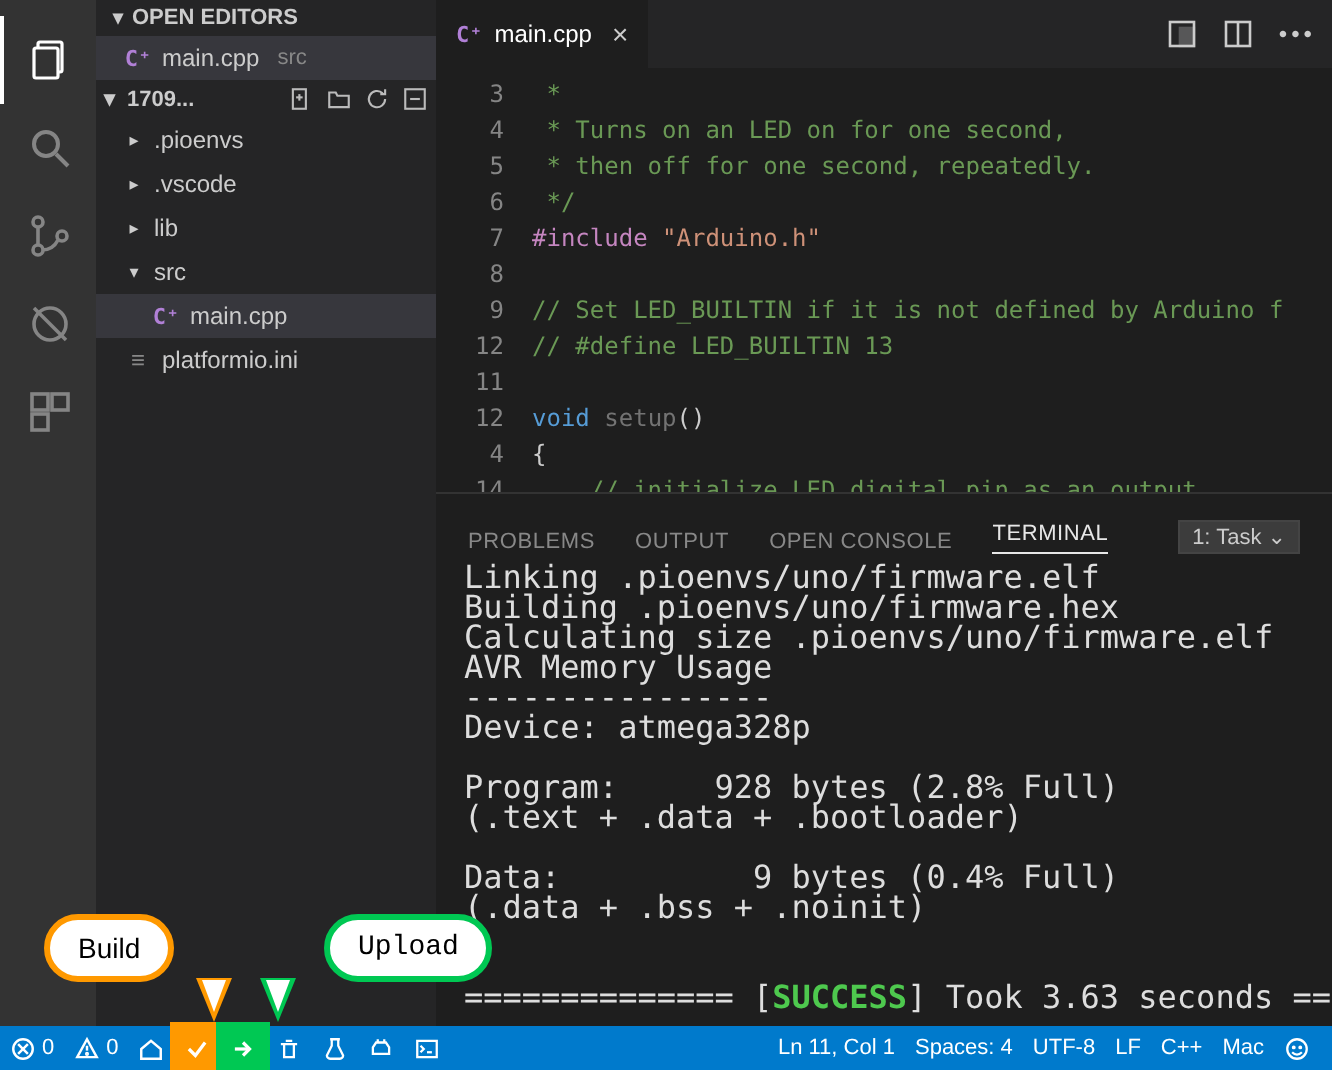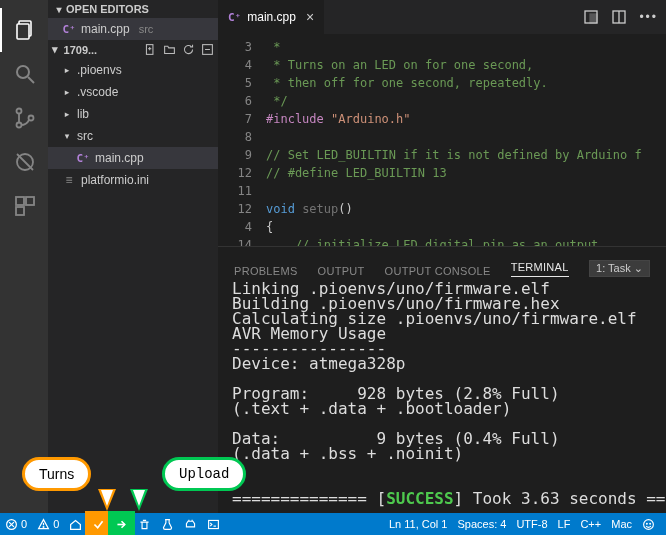--- a/index.html
+++ b/index.html
@@ -326,21 +326,21 @@
           <div>14</div>
         </div>
       <div class="code" id="code"><div><span class="c-comment"> *</span></div><div><span class="c-comment"> * Turns on an LED on for one second,</span></div><div><span class="c-comment"> * then off for one second, repeatedly.</span></div><div><span class="c-comment"> */</span></div><div><span class="c-macro">#include</span> <span class="c-string">"Arduino.h"</span></div><div></div><div><span class="c-comment">// Set LED_BUILTIN if it is not defined by Arduino f</span></div><div><span class="c-comment">// #define LED_BUILTIN 13</span></div><div></div><div><span class="c-keyword">void</span> <span class="c-func">setup</span>()</div><div>{</div><div><span class="c-comment">    // initialize LED digital pin as an output.</span></div></div>
     </div>
 
     <div class="panel">
       <div class="panel-tabs" id="panel-tabs">
 
         <span class="ptab">PROBLEMS</span>
           <span class="ptab">OUTPUT</span>
-          <span class="ptab">OUTPUT CONSOLE</span>
+          <span class="ptab">OPEN CONSOLE</span>
           <span class="ptab active">TERMINAL</span>
           <span class="task-sel"><span>1: Task </span>⌄</span>
       </div>
       <div class="term-body" id="term-body">Linking .pioenvs/uno/firmware.elf
 Building .pioenvs/uno/firmware.hex
 Calculating size .pioenvs/uno/firmware.elf
 AVR Memory Usage
 ----------------
 Device: atmega328p
 
@@ -437,18 +437,18 @@
       <svg viewBox="0 0 16 16" fill="none" stroke="currentColor" stroke-width="1.4">
           <circle cx="8" cy="8" r="6"></circle>
           <circle cx="6" cy="7" r="0.5" fill="currentColor"></circle>
           <circle cx="10" cy="7" r="0.5" fill="currentColor"></circle>
           <path d="M5 10c1 1 2 1.5 3 1.5s2-.5 3-1.5"></path>
         </svg>
     </div>
   </div>
 </div>
 
-<div class="callout build"><span>Turns</span></div>
+<div class="callout build"><span>Build</span></div>
 <div class="callout-tail tail-build"></div>
 <div class="tail-build-inner"></div>
 <div class="callout upload"><span>Upload</span></div>
 <div class="callout-tail tail-upload"></div>
 <div class="tail-upload-inner"></div>
 
 </body></html>

